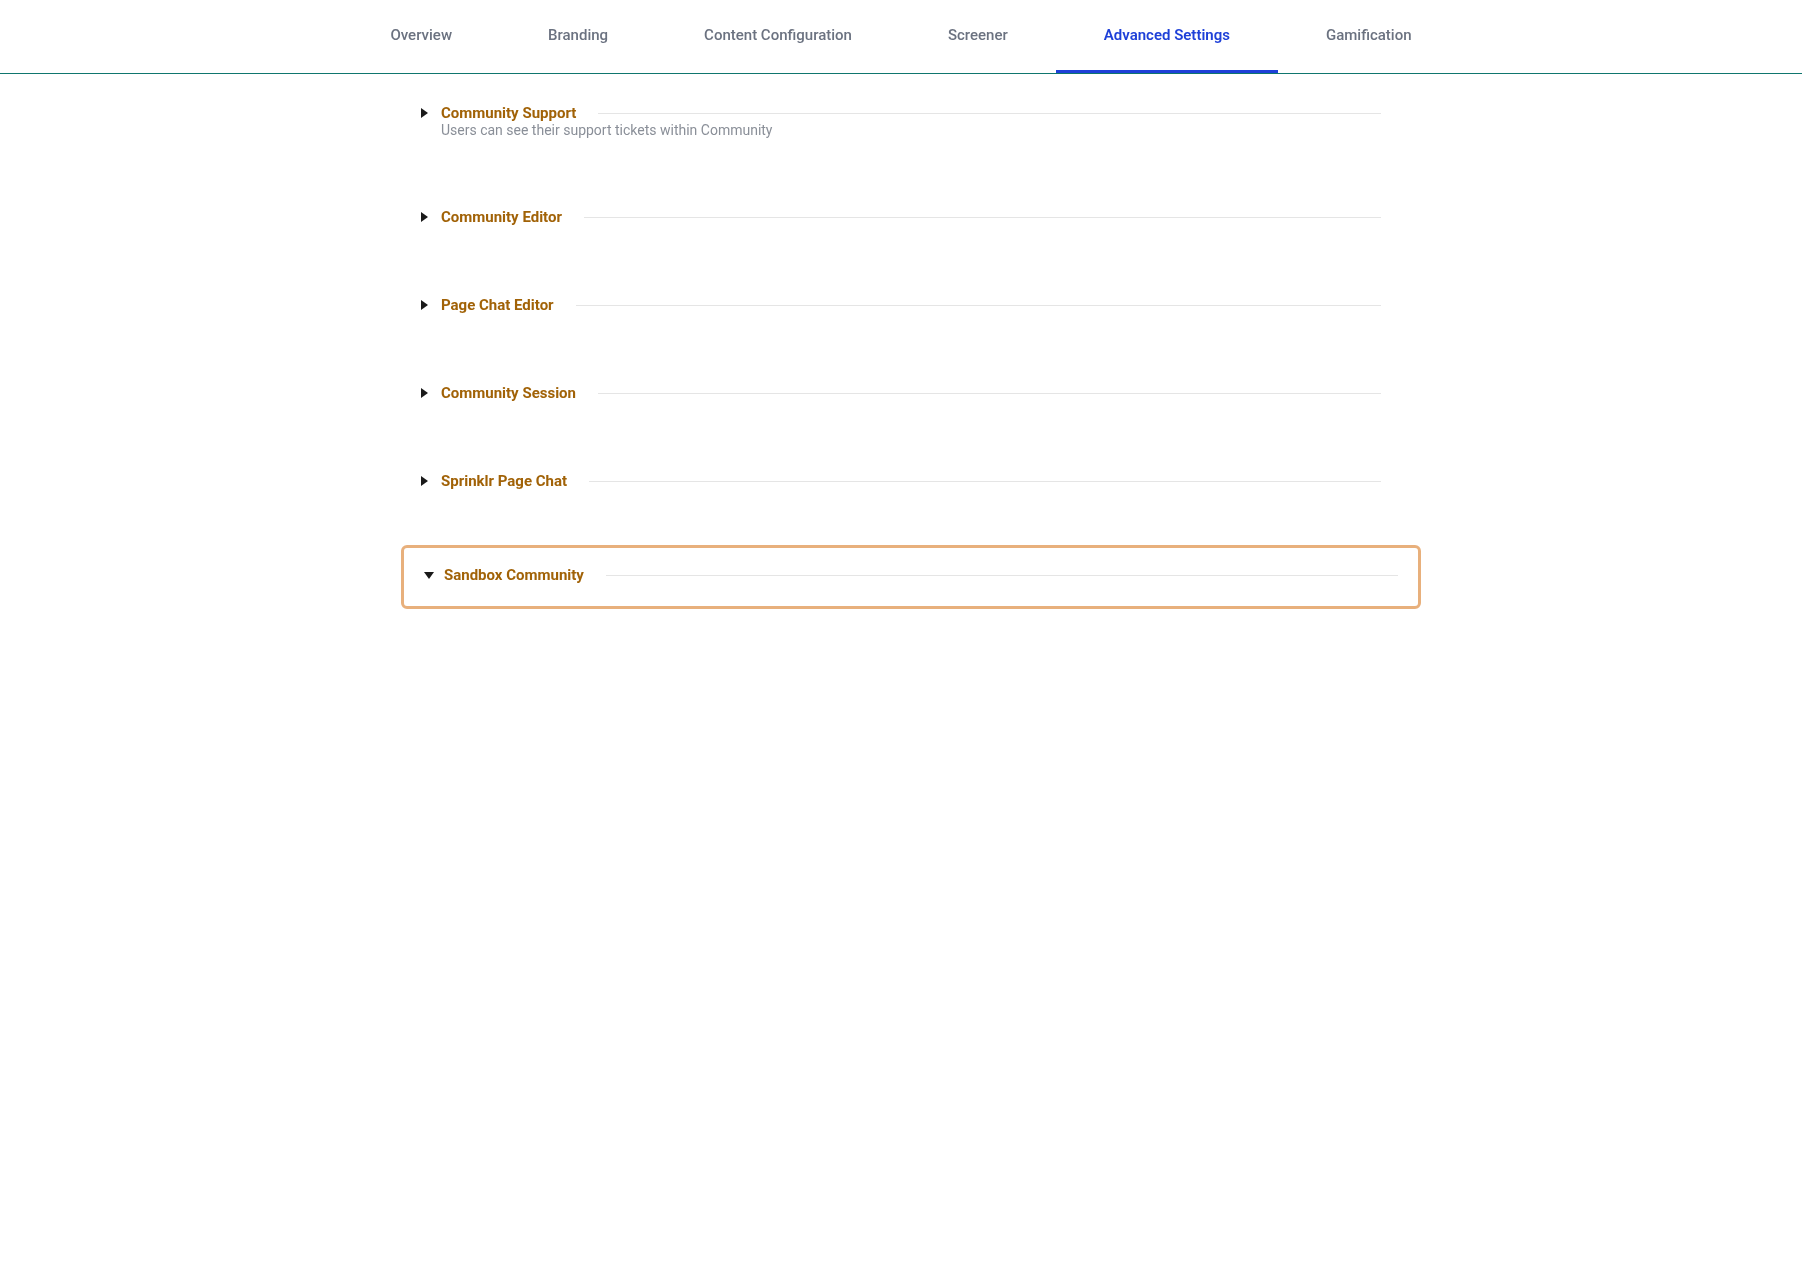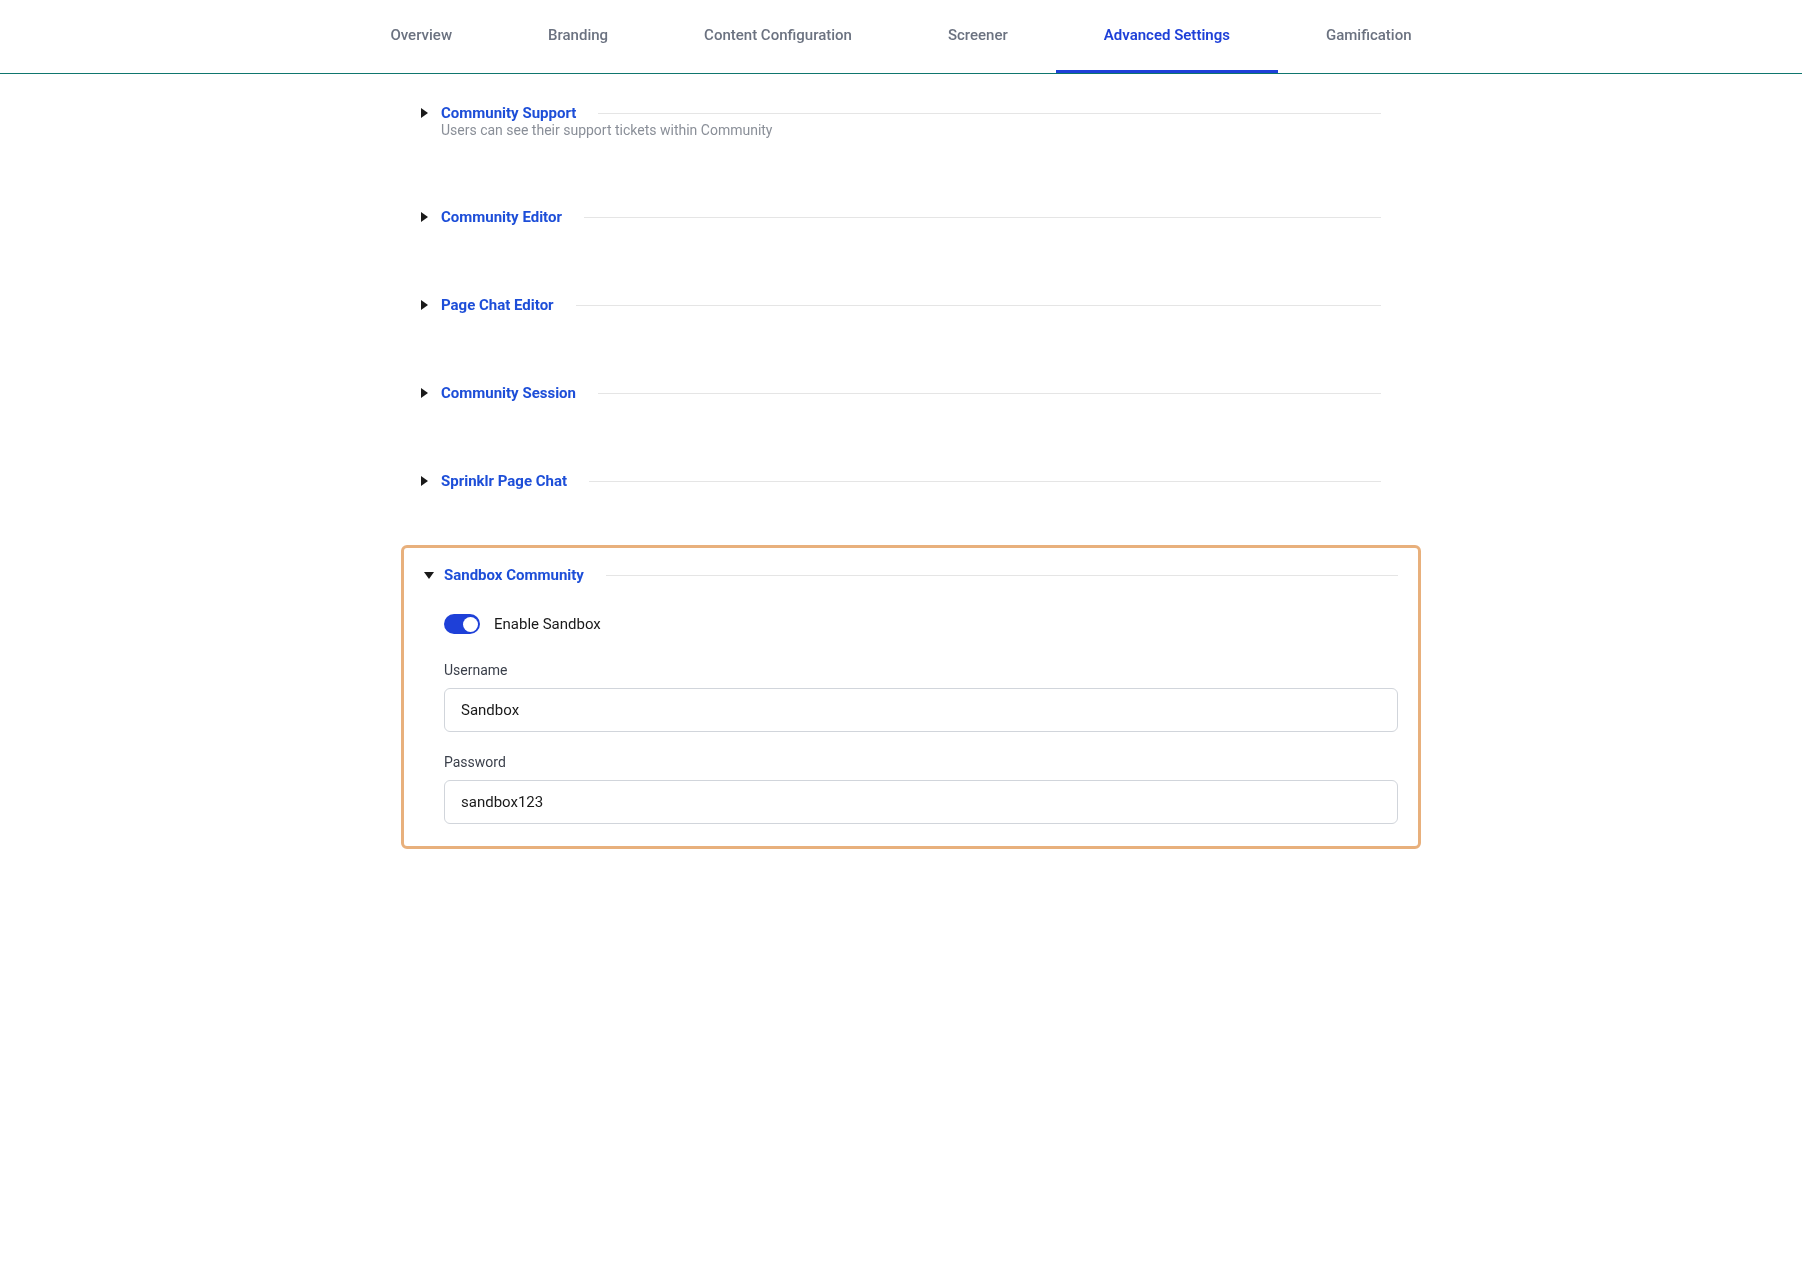--- a/index.html
+++ b/index.html
@@ -84,21 +84,21 @@
       height: 0;
       border-left: 5px solid transparent;
       border-right: 5px solid transparent;
       border-top: 7px solid #1a1a1a;
       margin-top: 2px;
     }
     
     .section-title {
       font-size: 15px;
       font-weight: 700;
-      color: #1d4ed8;
+      color: #a16207;
       white-space: nowrap;
     }
     
     .section-line {
       flex: 1;
       height: 1px;
       background: #e5e5e5;
       margin-left: 12px;
     }
     
@@ -233,35 +233,17 @@
       </div>
     </div>
 
     <div class="highlighted-section">
       <div class="section-header">
         <span class="chevron down"></span>
         <span class="section-title">Sandbox Community</span>
         <span class="section-line"></span>
       </div>
 
-      <div class="section-body">
-
-        <div class="toggle-row">
-          <div class="toggle"></div>
-          <span class="toggle-label">Enable Sandbox</span>
-        </div>
-
-        <div class="field">
-          <label class="field-label">Username</label>
-          <input class="field-input" type="text" value="Sandbox" style="">
-        </div>
-
-        <div class="field" style="margin-bottom:0;">
-          <label class="field-label">Password</label>
-          <input class="field-input" type="text" value="sandbox123" style="">
-        </div>
-
-      </div>
     </div>
 
   </div>
 
 </div>
 
 </body></html>

